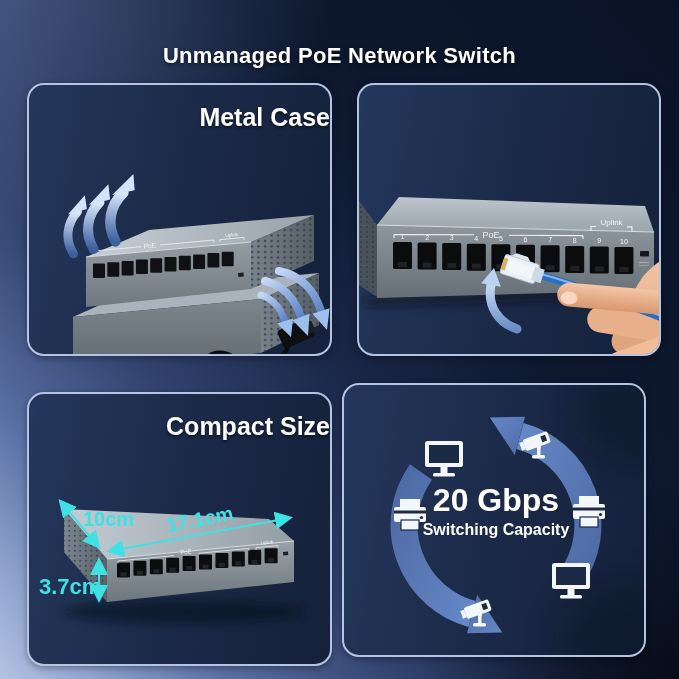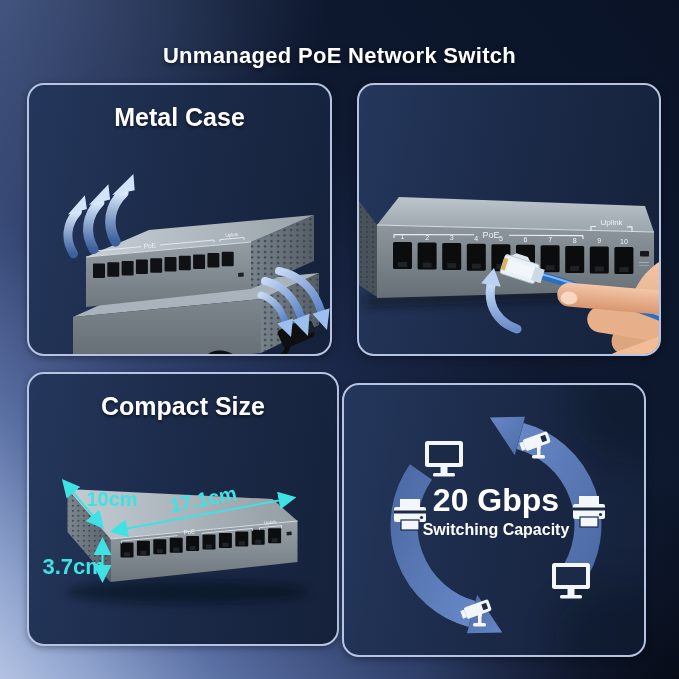--- a/index.html
+++ b/index.html
@@ -18,24 +18,24 @@
     text-shadow:0 2px 4px rgba(0,0,0,.55);
   }
   .panel{
     position:absolute;border:2px solid #b5c4e2;border-radius:17px;
     background:linear-gradient(100deg,#24375c 0%,#1c2b4a 45%,#15213a 100%);
     box-shadow:0 2px 7px rgba(0,0,0,.35);
     overflow:hidden;
   }
   .panel-tl{left:27px;top:83px;width:301px;height:269px;}
   .panel-tr{left:357px;top:83px;width:300px;height:269px;}
-  .panel-bl{left:27px;top:372px;width:301px;height:270px;padding-left:7px;}
+  .panel-bl{left:27px;top:392px;width:301px;height:270px;}
   .panel-br{left:342px;top:383px;width:300px;height:270px;}
   .panel h2{
-    position:absolute;top:18px;left:0;width:100%;margin:0;text-align:center;
+    position:absolute;top:18px;left:0;width:100%;margin:0;text-align:right;
     color:#fff;font-size:25px;font-weight:bold;text-shadow:0 2px 3px rgba(0,0,0,.5);
     z-index:2;
   }
   .art{position:absolute;inset:0;width:100%;height:100%;}
   svg text{font-family:"Liberation Sans",sans-serif;}
 </style>
 </head>
 <body>
 
 <div>

